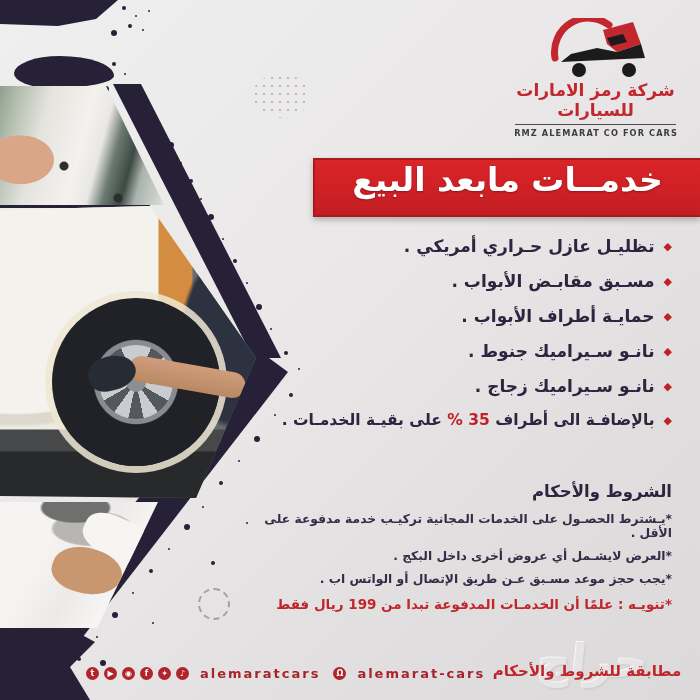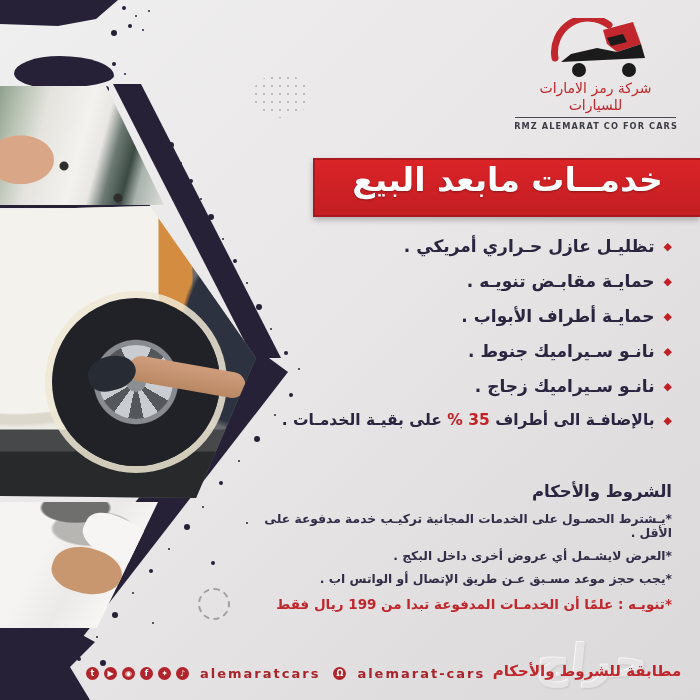--- a/index.html
+++ b/index.html
@@ -82,21 +82,21 @@
      radial-gradient(ellipse 70px 30px at 55% 22%,#b8b6b2 0 55%,transparent 60%),
      linear-gradient(120deg,#f5f4f2 0 30%,#eceae8 50%,#f7f6f4 70%,#e5e3e1 100%);}
   .hand3{position:absolute;left:52px;top:48px;width:70px;height:46px;border-radius:55% 45% 60% 40%;
     background:#c9976f;transform:rotate(18deg);}
   .sleeve3{position:absolute;left:82px;top:18px;width:70px;height:40px;border-radius:40%;
     background:#f6f5f3;transform:rotate(25deg);}
 
   
   .logo{position:absolute;right:22px;top:18px;width:165px;text-align:center;}
   .logo svg{display:block;margin:0 auto;}
-  .logo-ar{color:#c1272d;font-weight:normal;font-size:14px;direction:rtl;line-height:1.2;}
+  .logo-ar{color:#c1272d;font-weight:bold;font-size:17px;direction:rtl;line-height:1.2;}
   .logo-divider{height:1px;background:#4a4a52;margin:3px 2px;}
   .logo-en{color:#3c3c44;font-size:8.2px;font-weight:bold;letter-spacing:1.1px;white-space:nowrap;text-align:right;}
 
   
   .banner{position:absolute;left:313px;top:158px;width:387px;height:59px;
     background:linear-gradient(180deg,#da2428 0%,#c31e23 100%);
     border:2px solid #a81a1f;border-right:none;
     display:flex;align-items:flex-start;justify-content:center;
     box-shadow:0 3px 6px rgba(0,0,0,.25);}
   .banner-text{color:#fff;font-weight:bold;font-size:33px;direction:rtl;white-space:nowrap;
@@ -178,21 +178,21 @@
     <span class="banner-text">خدمــات مابعد البيع</span>
   </div>
 
   <ul class="services">
     <li class="service">
       <span class="diamond">◆</span>
       <span>تظليـل عازل حـراري أمريكي .</span>
     </li>
     <li class="service">
       <span class="diamond">◆</span>
-      <span>حمايـة مقابـض تنويـه .</span>
+      <span>مسـبق مقابـض الأبواب .</span>
     </li>
     <li class="service">
       <span class="diamond">◆</span>
       <span>حمايـة أطراف الأبواب .</span>
     </li>
     <li class="service">
       <span class="diamond">◆</span>
       <span>نانـو سـيراميك جنوط .</span>
     </li>
     <li class="service">

